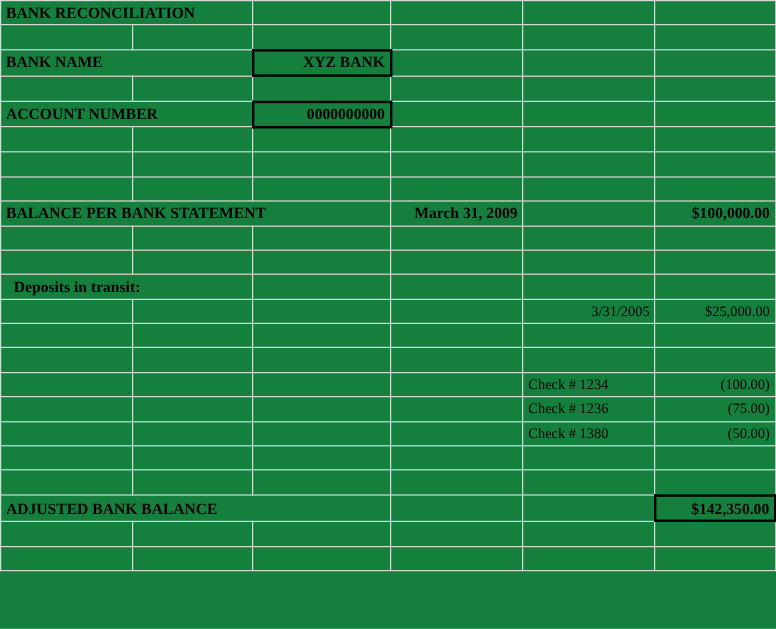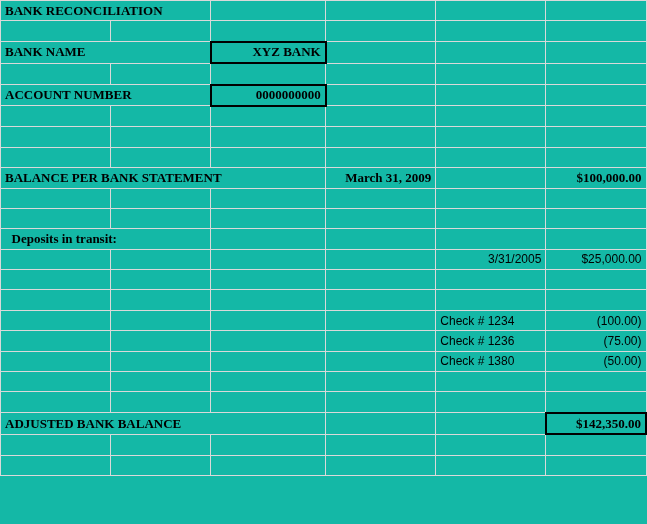--- a/index.html
+++ b/index.html
@@ -7,21 +7,21 @@
     padding: 0;
     background: #fff;
     font-family: "Times New Roman", Times, serif;
     font-size: 13px;
     color: #000;
   }
   .sheet {
     width: 647px;
     height: 524px;
     position: relative;
-    background: #14b8a6;
+    background: #15803d;
   }
   table.grid {
     border-collapse: collapse;
     width: 100%;
     table-layout: fixed;
   }
   table.grid td {
     border: 1px solid #d9d9d9;
     height: 19.4px;
     padding: 0 4px;
@@ -32,21 +32,21 @@
   .colA { width: 110px; }
   .colB { width: 100px; }
   .colC { width: 115px; }
   .colD { width: 110px; }
   .colE { width: 110px; }
   .colF { width: 100px; }
 
   .bold { font-weight: bold; }
   .center { text-align: right; }
   .right { text-align: right; }
-  .arial { font-family: Liberation Sans, sans-serif; font-size: 12px; }
+  .arial { font-family: Liberation Serif, serif; font-size: 12px; }
   .box-single { border: 2px solid #000 !important; }
 
   .span-wrap { display: block; width: 100%; }
 </style>
 </head>
 <body>
 
 <div class="sheet">
 <table class="grid">
 <colgroup>

